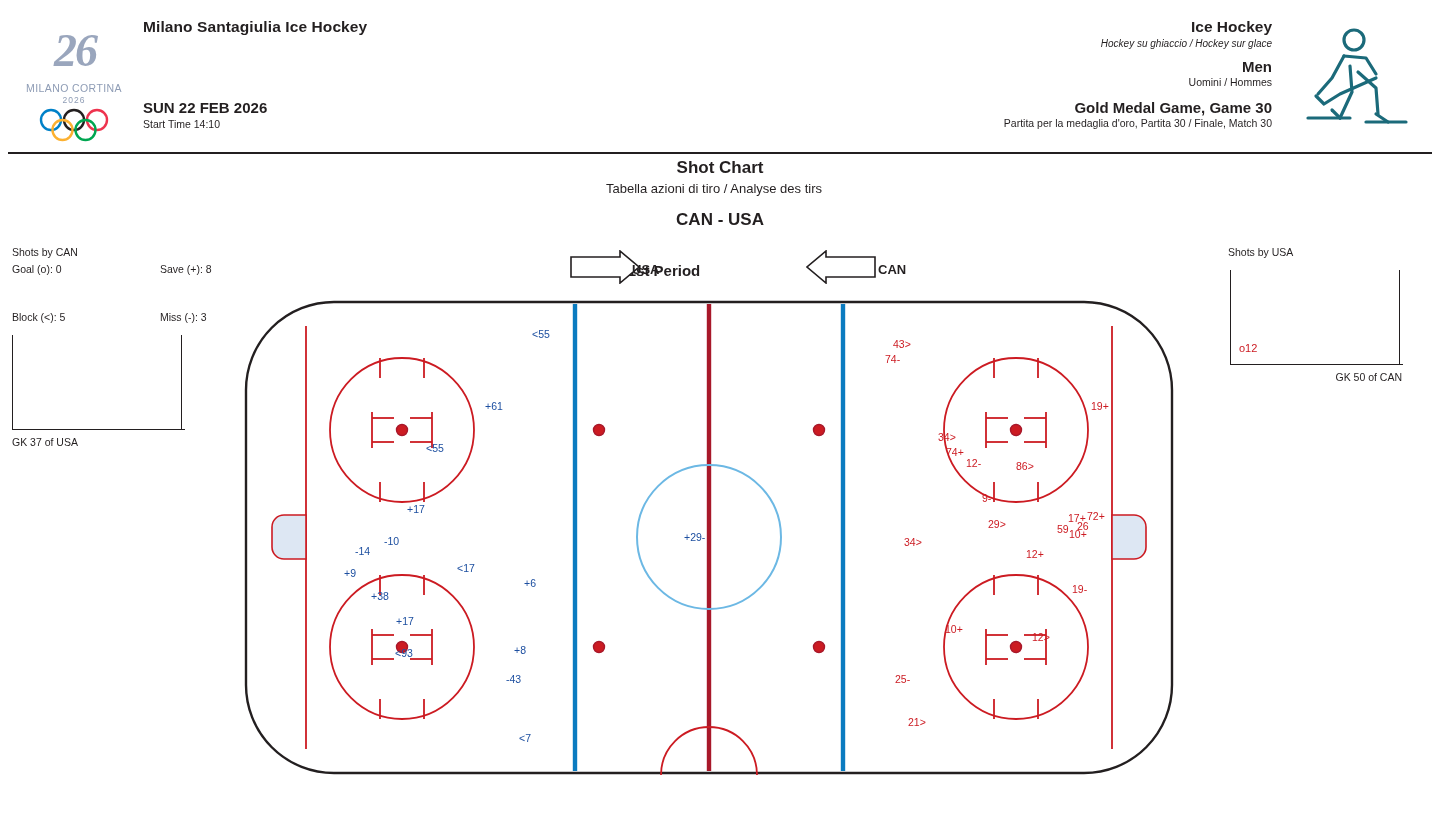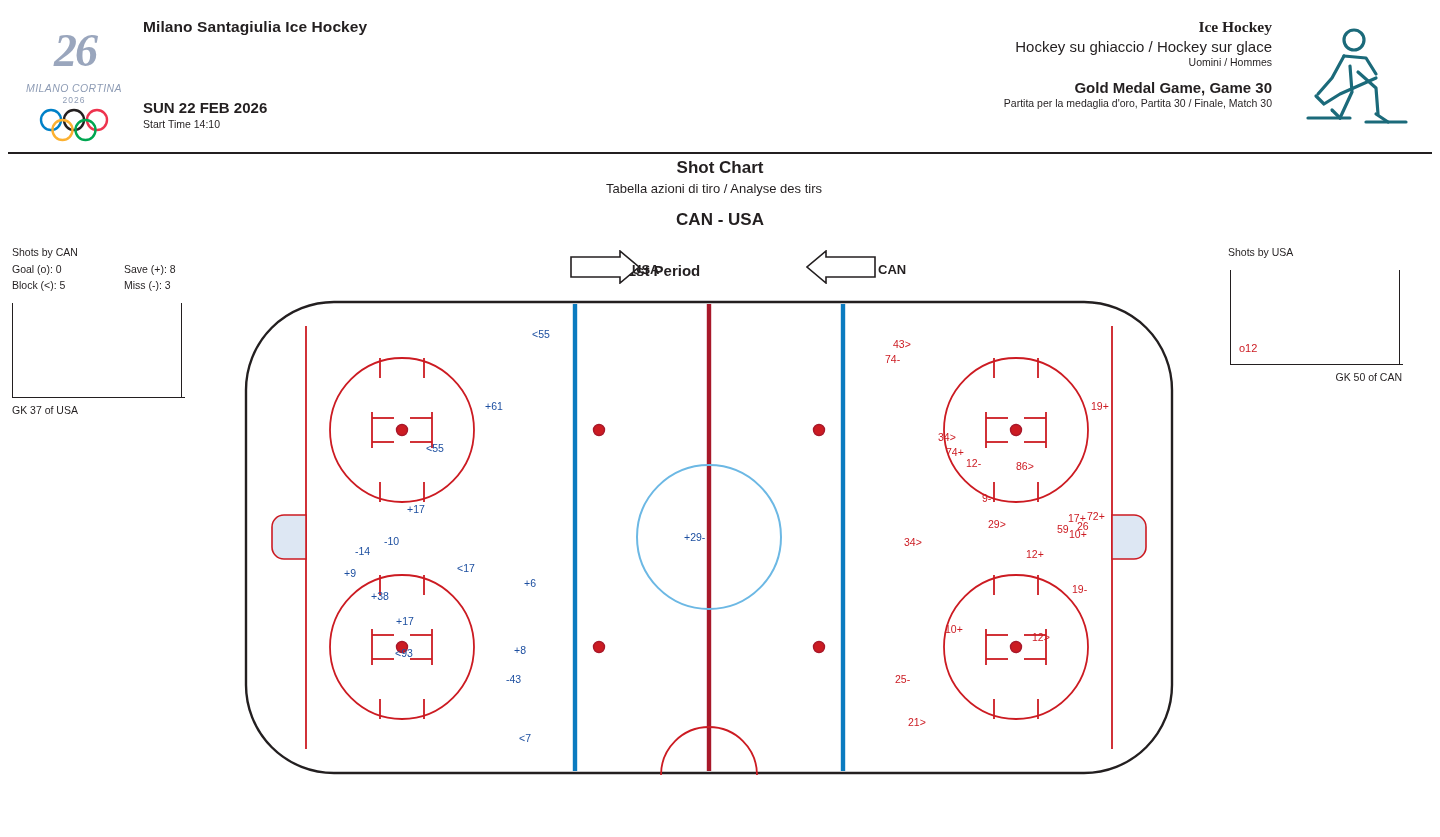--- a/index.html
+++ b/index.html
@@ -39,21 +39,20 @@
     letter-spacing: -2px;
     text-align: center;
     line-height: 62px;
   }
   .logo-text {
     position: absolute;
     left: 0; top: 64px;
     width: 112px;
     text-align: center;
     font-size: 10.5px;
-    font-style: italic;
     color: #8e9cb5;
     letter-spacing: 0.4px;
   }
   .logo-year {
     position: absolute;
     left: 0; top: 77px;
     width: 112px;
     text-align: center;
     font-size: 8.5px;
     color: #8e9cb5;
@@ -79,22 +78,22 @@
     left: 143px; top: 118px;
     font-size: 10.5px;
   }
 
   #right-head {
     position: absolute;
     right: 168px; top: 18px;
     width: 560px;
     text-align: right;
   }
-  #right-head .sport { font-size: 15.5px; font-weight: bold; font-family: Liberation Serif, serif; }
-  #right-head .sport-sub { font-size: 15px; margin-top: 2px; }
+  #right-head .sport { font-size: 15.5px; font-weight: bold; }
+  #right-head .sport-sub { font-size: 10px; margin-top: 2px; font-style: italic; }
   #right-head .cat { font-size: 15px; font-weight: bold; margin-top: 9px; }
   #right-head .cat-sub { font-size: 10.5px; margin-top: 1px; }
   #right-head .game { font-size: 15px; font-weight: bold; margin-top: 11px; }
   #right-head .game-sub { font-size: 10.5px; margin-top: 1px; }
 
   #pictogram {
     position: absolute;
     right: 20px; top: 22px;
     width: 140px; height: 118px;
   }
@@ -133,20 +132,21 @@
   
   .side-panel { position: absolute; top: 246px; font-size: 10.5px; }
   #panel-left { left: 12px; width: 240px; }
   #panel-right { left: 1228px; width: 200px; }
   .panel-head { font-size: 10.5px; margin-bottom: 5px; }
   .panel-grid {
     display: grid;
     grid-template-columns: 112px auto;
     row-gap: 4px;
     font-size: 10.5px;
+    gap: 36px;
   }
   .net {
     position: relative;
     margin-top: 12px;
     width: 170px;
     height: 95px;
     border: 1.4px solid #231f20;
     border-top: none;
     box-sizing: border-box;
   }
@@ -225,20 +225,21 @@
     </svg>
   </div>
 
   <div id="event-title">Milano Santagiulia Ice Hockey</div>
   <div id="match-date">SUN 22 FEB 2026</div>
   <div id="start-time">Start Time 14:10</div>
 
   <div id="right-head">
     <div class="sport">Ice Hockey</div>
     <div class="sport-sub">Hockey su ghiaccio / Hockey sur glace</div>
+    <div class="cat">Men</div>
     <div class="cat-sub">Uomini / Hommes</div>
     <div class="game">Gold Medal Game, Game 30</div>
     <div class="game-sub">Partita per la medaglia d'oro, Partita 30 / Finale, Match 30</div>
   </div>
 
   <svg id="pictogram" viewBox="0 0 140 118">
     <g fill="none" stroke="#1b6a7a" stroke-width="3.2" stroke-linecap="round" stroke-linejoin="round">
       <circle cx="74" cy="18" r="10"></circle>
       <path d="M64 34 L52 56 L38 72"></path>
       <path d="M64 34 L86 36 L96 52"></path>

